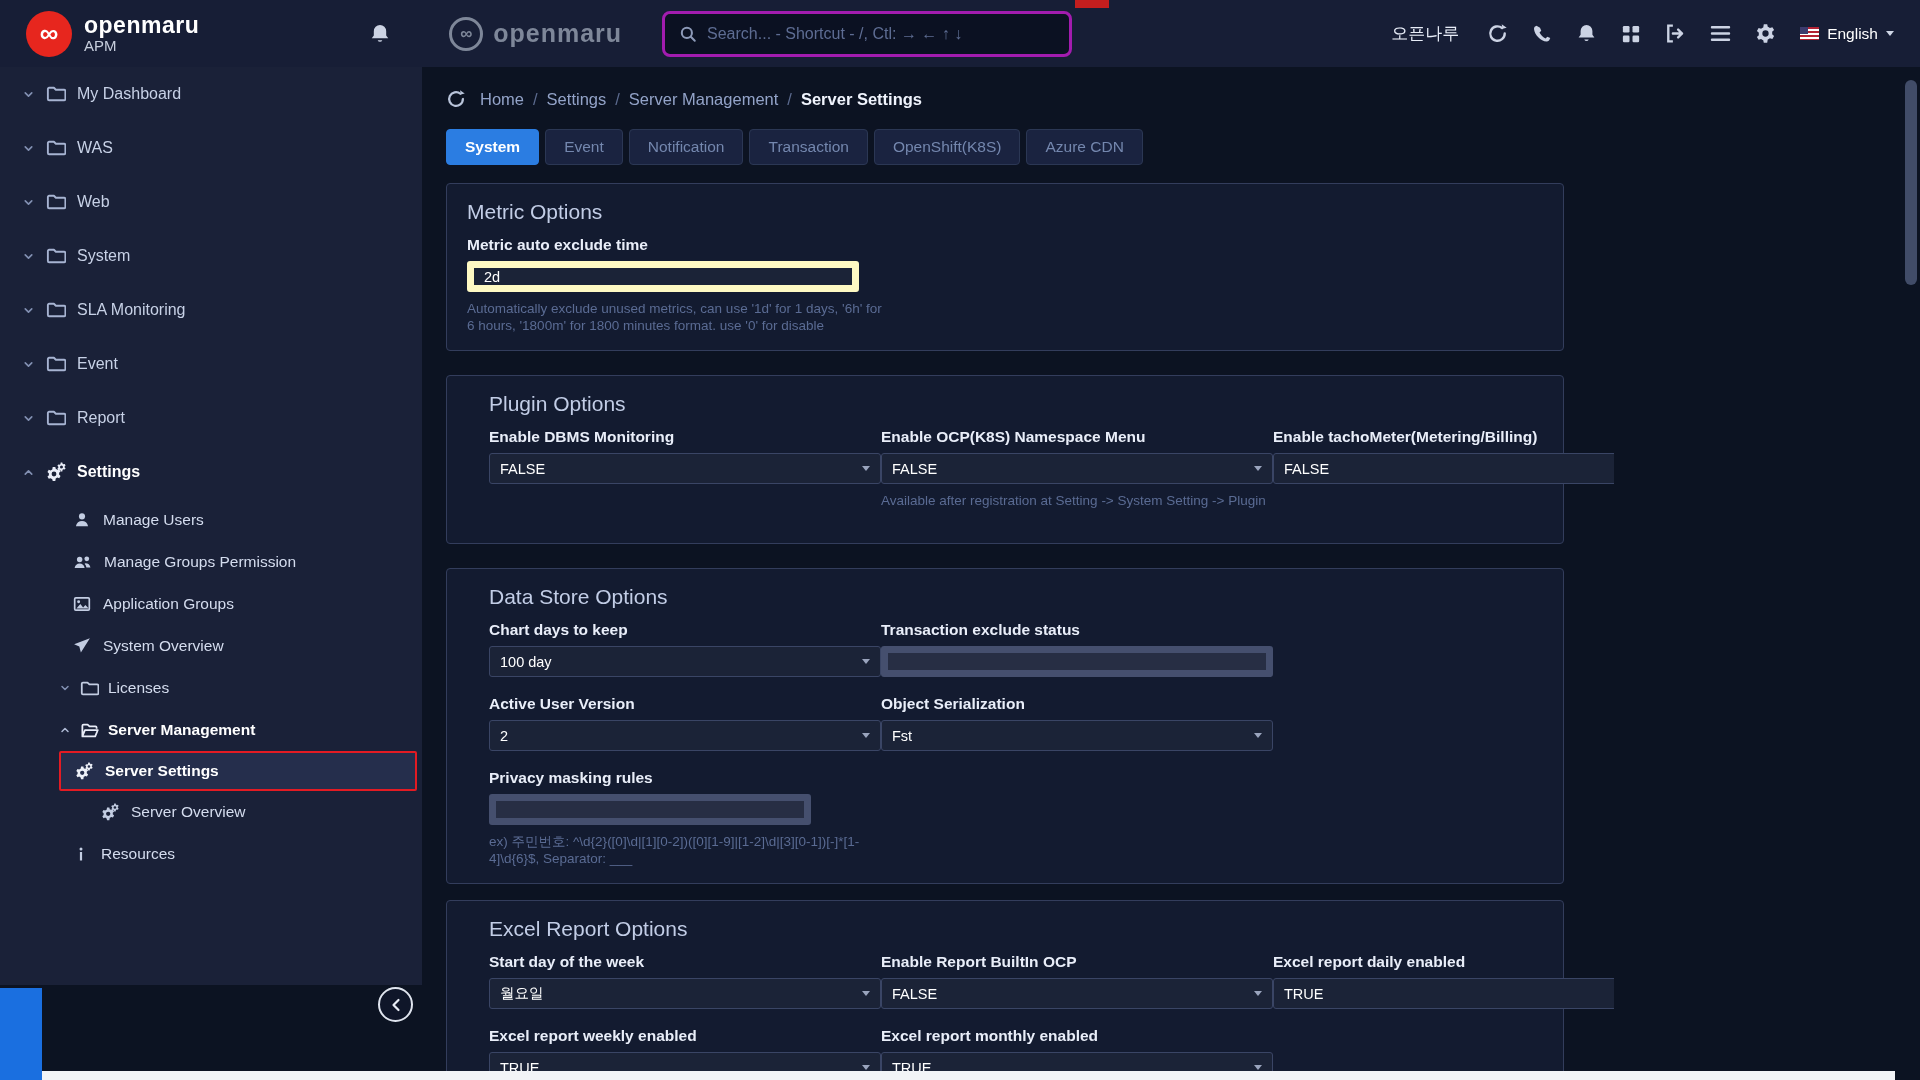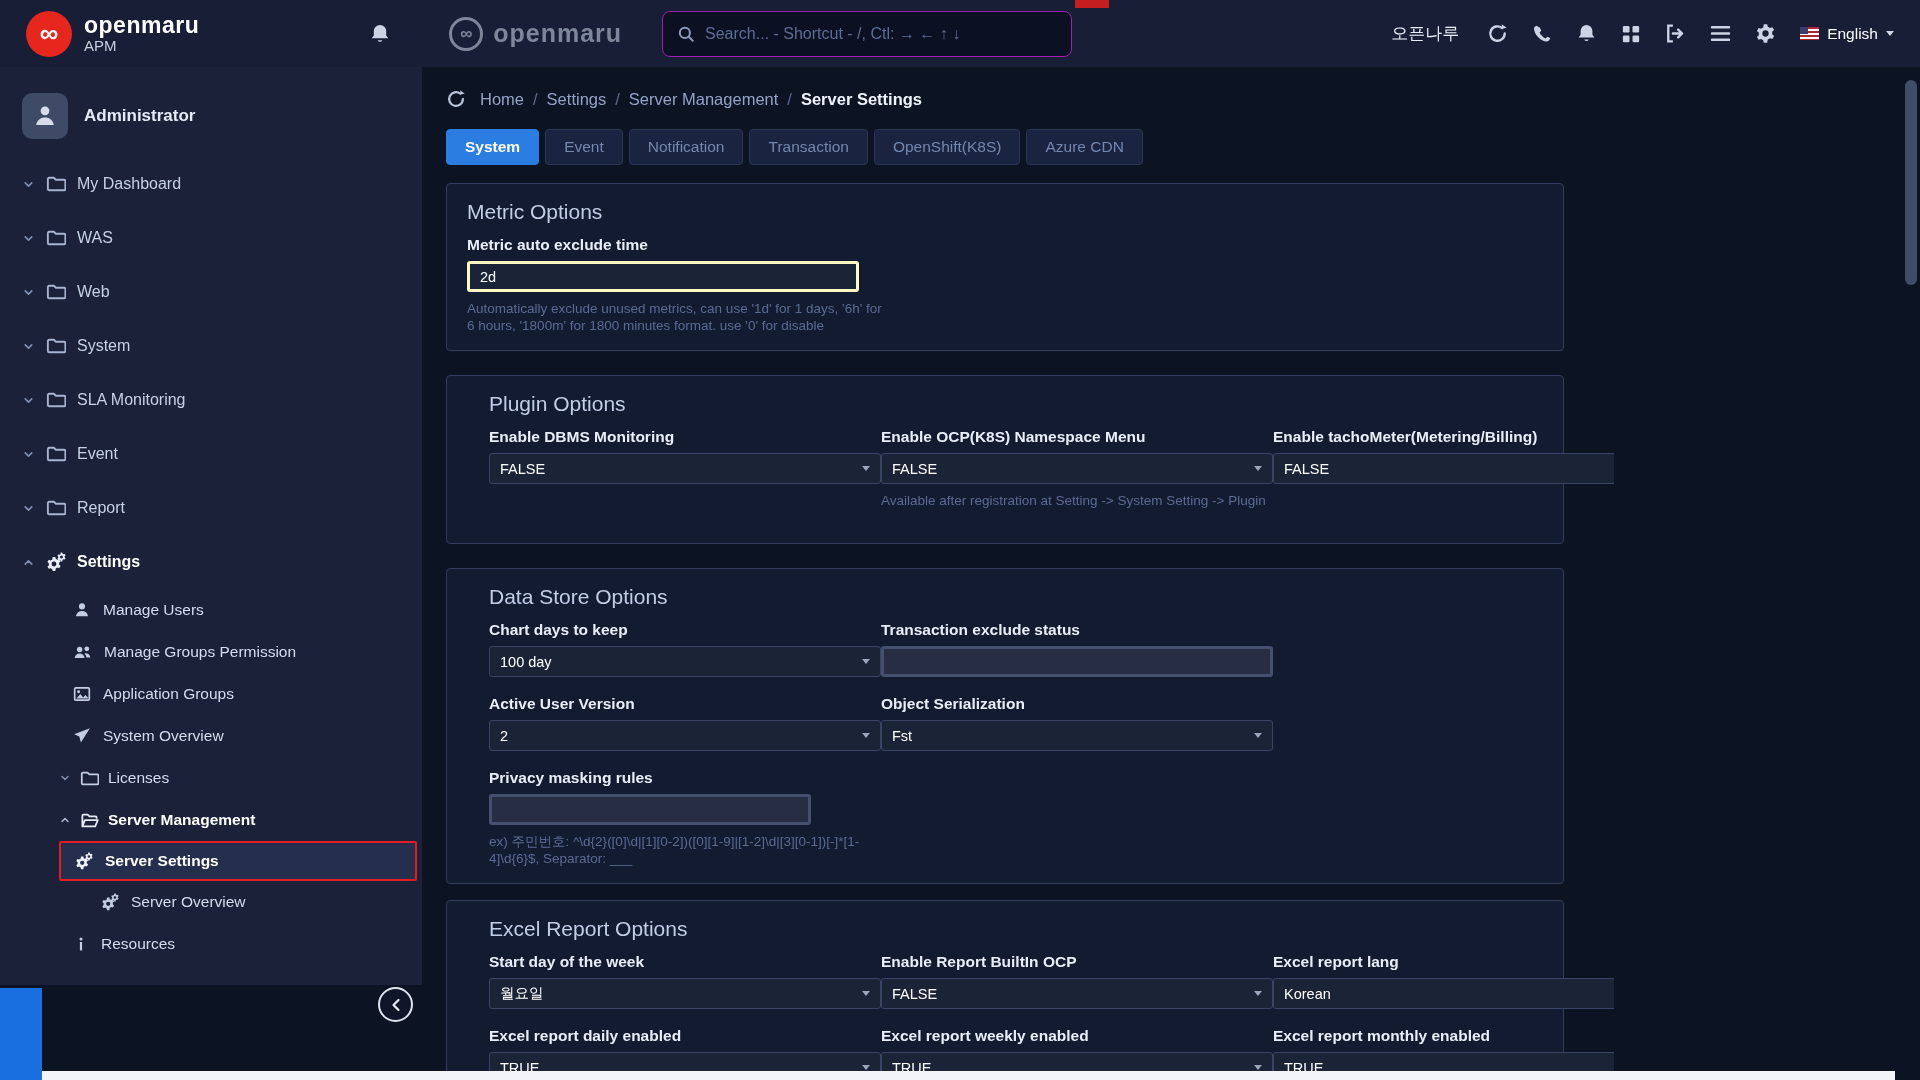--- a/index.html
+++ b/index.html
@@ -21,21 +21,21 @@
     font-size:26px; font-weight:700;}
   .brand-name{ font-size:23px; font-weight:700; color:#fff; letter-spacing:.5px; line-height:24px;}
   .brand-sub{ font-size:15px; color:#c7cedd; line-height:17px;}
   .tb-btn{ background:none; border:none; color:#ccd3e4; cursor:pointer; display:flex; align-items:center;}
   .bell1{ margin-left:170px;}
   .brand2{ margin-left:58px; display:flex; align-items:center; gap:10px; color:#7e8799;}
   .brand2-mark{ width:34px; height:34px; border-radius:50%; border:3px solid #7e8799;
     display:flex; align-items:center; justify-content:center; font-size:17px; font-weight:700;}
   .brand2-text{ font-size:25px; font-weight:600; letter-spacing:1px;}
   .search{ margin-left:40px; width:410px; height:46px; background:#0b1122;
-    border:1px solid #a21caf; border-radius:8px; display:flex; align-items:center;
+    border:3px solid #a21caf; border-radius:8px; display:flex; align-items:center;
     gap:10px; padding:0 14px;}
   .search svg{ color:#8d9ab8; flex:none;}
   .search input{ flex:1; background:transparent; border:none; outline:none;
     color:#cfd8ea; font-size:16px; font-family:inherit;}
   .search input::placeholder{ color:#5e6d93;}
   .top-right{ margin-left:auto; display:flex; align-items:center; gap:24px;}
   .user-name{ font-size:17px; color:#e8edf8; margin-right:4px;}
   .lang{ display:flex; align-items:center; gap:8px; cursor:pointer; color:#fff; font-size:15.5px;}
   .flag{ width:19px; height:13px; display:inline-block; position:relative;
     background:repeating-linear-gradient(#b22234 0 2px, #ffffff 2px 4px);}
@@ -88,21 +88,21 @@
   .tab.active{ background:#2b7de2; border-color:#2b7de2; color:#fff; font-weight:600;}
 
   .card{ background:#131b30; border:1px solid #333d5c; border-radius:4px;
     padding:16px 20px; margin-top:18px;}
   .card + .card{ margin-top:24px;padding-left:42px;}
   .card-title{ font-size:21px; font-weight:500; color:#c2cde6; line-height:24px; margin-bottom:12px;}
   .field{ margin-bottom:18px;}
   .field:last-child{ margin-bottom:0;}
   .field-label{ display:block; font-size:15.5px; font-weight:600; color:#e9eef9;
     line-height:18px; margin-bottom:7px;}
-  .text-input{ width:392px; height:31px; background:#1b2337; border:3px solid #fef9c3;
+  .text-input{ width:392px; height:31px; background:#1b2337; border:7px solid #fef9c3;
     border-radius:3px; color:#fff; font-size:14.5px; padding:0 10px; font-family:inherit; outline:none;}
   .text-input.lighter{ background:#272e44; border-color:#454f6e;}
   .w322{ width:322px !important;}
   .select{ width:392px; height:31px; background:#1b2337; border:1px solid #3a4565;
     border-radius:3px; display:flex; align-items:center; justify-content:space-between;
     padding:0 10px; cursor:pointer; font-size:14.5px; color:#fff;}
   .select-caret{ width:0; height:0; border-left:4.5px solid transparent;
     border-right:4.5px solid transparent; border-top:5.5px solid #9aa4bd;}
   .help{ font-size:13.5px; line-height:17px; color:#5a6b93; margin-top:8px;}
   .help.w420{ max-width:420px;}
@@ -263,28 +263,20 @@
     <div class="lang">
       <span class="flag"></span>
       <span>English</span>
       <span class="lang-caret"></span>
     </div>
   </div>
 </header>
 <div class="red-flag"></div>
 
 <aside class="sidebar">
-  <div class="profile">
-    <div class="avatar">
-        <svg class="ic" width="26" height="26">
-          <use href="#i-person"></use>
-        </svg>
-      </div>
-    <span class="profile-name">Administrator</span>
-  </div>
 
   <div class="nav-item">
     <svg class="ic chev" width="13" height="13">
         <use href="#i-chev-down"></use>
       </svg>
     <svg class="ic fold" width="20" height="20">
         <use href="#i-folder"></use>
       </svg>
     <span>My Dashboard</span>
   </div>
@@ -539,27 +531,20 @@
         </div>
       </div>
       <div class="field">
         <label class="field-label">Enable Report BuiltIn OCP</label>
         <div class="select">
           <span>FALSE</span>
           <span class="select-caret"></span>
         </div>
       </div>
       <div class="field">
-        <label class="field-label">Excel report lang</label>
-        <div class="select">
-          <span>Korean</span>
-          <span class="select-caret"></span>
-        </div>
-      </div>
-      <div class="field">
         <label class="field-label">Excel report daily enabled</label>
         <div class="select">
           <span>TRUE</span>
           <span class="select-caret"></span>
         </div>
       </div>
       <div class="field">
         <label class="field-label">Excel report weekly enabled</label>
         <div class="select">
           <span>TRUE</span>

